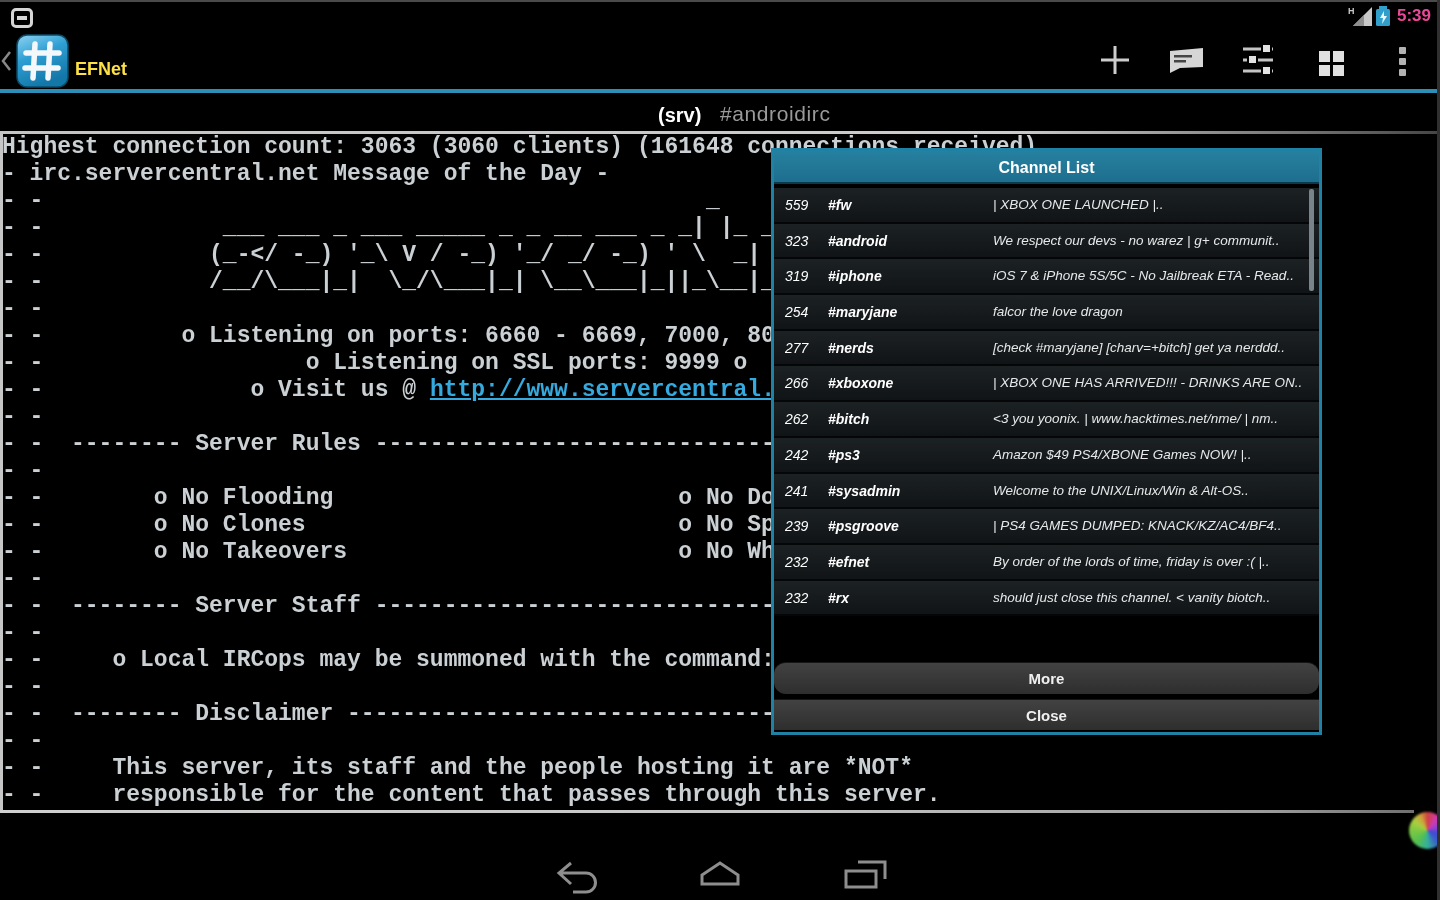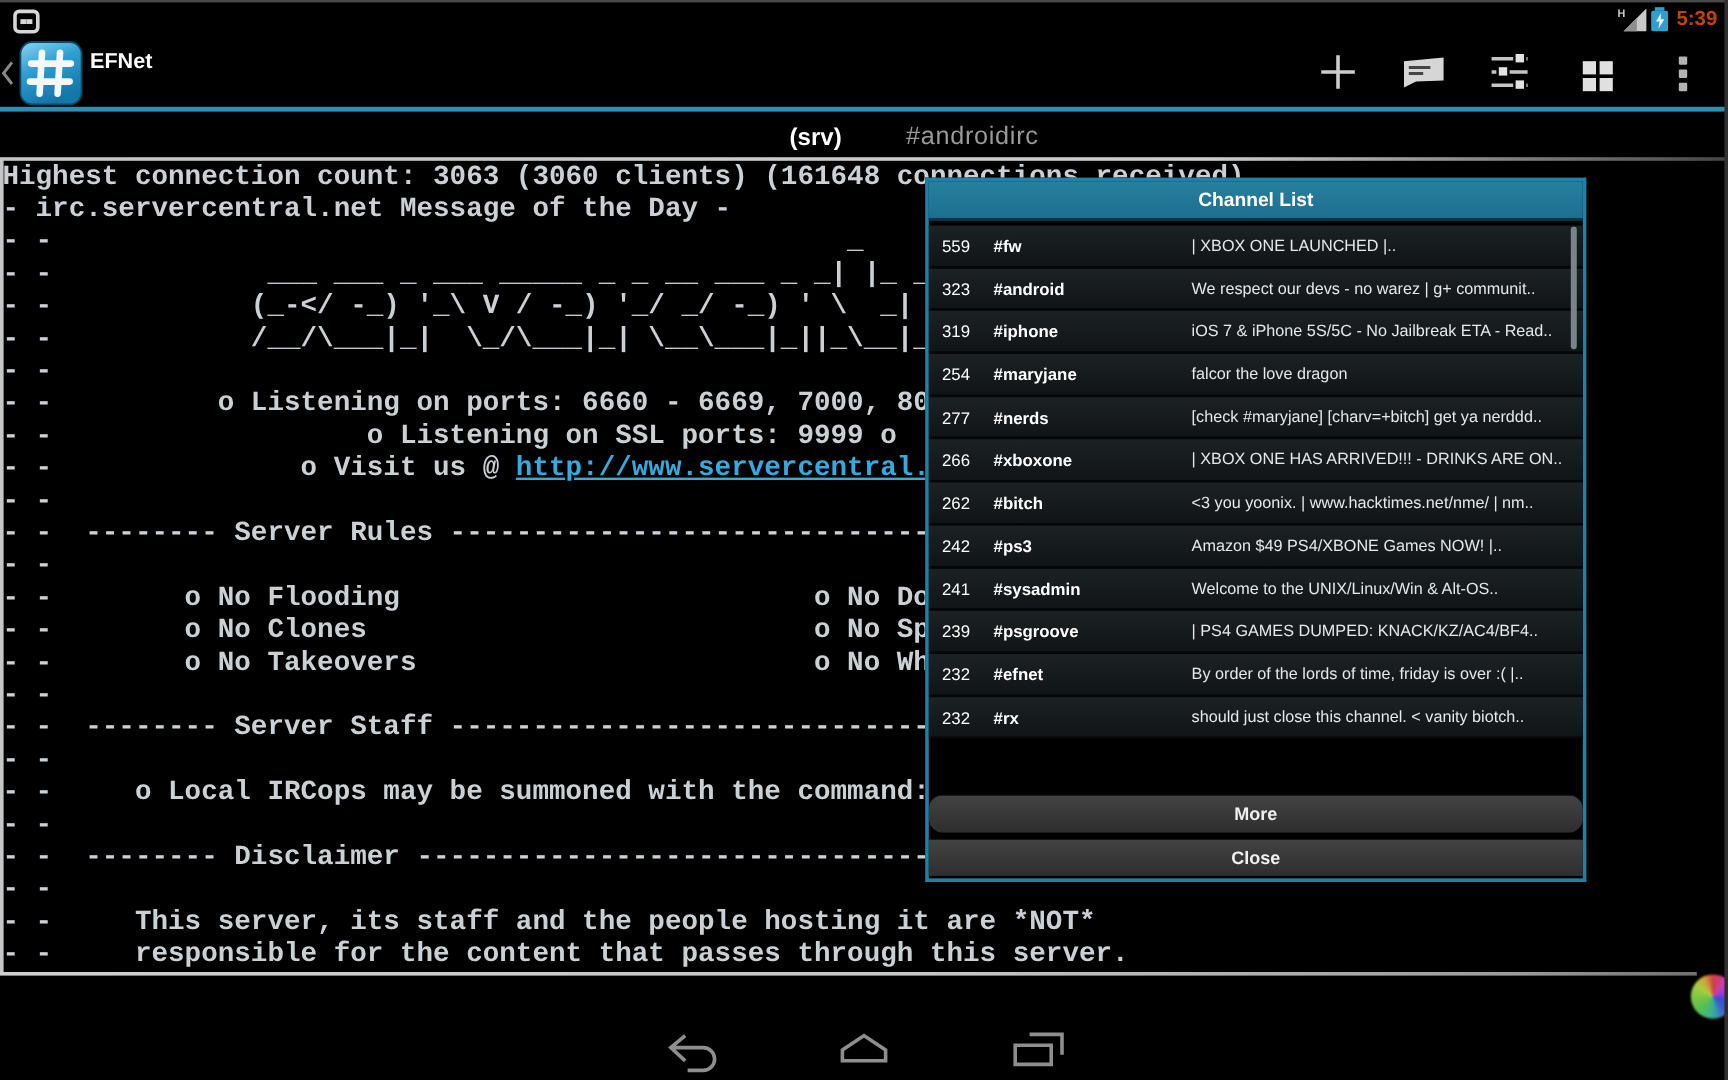--- a/index.html
+++ b/index.html
@@ -5,30 +5,30 @@
 html,body { width:1440px; height:900px; background:#000; overflow:hidden;
   font-family:"Liberation Sans", sans-serif; position:relative; }
 .abs { position:absolute; }
 
 
 #statusbar { left:0; top:0; width:1440px; height:30px; background:#000;
   border-top:2px solid #4a4a4a; }
 #sb-note { left:11px; top:6px; width:22px; height:20px; border:3px solid #d6d6d6;
   border-radius:5px; }
 #sb-note i { position:absolute; width:5px; height:4px; background:#d6d6d6; top:5px; }
-#time { left:1397px; top:6px; color:#c2410c; font-size:17px; font-weight:bold; }
+#time { left:1397px; top:6px; color:#ec4899; font-size:17px; font-weight:bold; }
 
 
 #actionbar { left:0; top:30px; width:1440px; height:63px; background:#000; }
 #bluebar { left:0; top:89px; width:1440px; height:4px; background:#2d8fb8; }
-#efnet { left:75px; top:41px; color:#ffffff; font-size:18px; font-weight:bold; }
+#efnet { left:75px; top:59px; color:#fde047; font-size:18px; font-weight:bold; }
 
 
 #srv { left:658px; top:104px; color:#ffffff; font-size:20px; font-weight:bold; }
-#chantab { left:755px; top:102px; color:#9a9a9a; font-size:21px; letter-spacing:0.6px; }
+#chantab { left:720px; top:102px; color:#9a9a9a; font-size:21px; letter-spacing:0.6px; }
 #tabline { left:0; top:131px; width:1440px; height:3px;
   background:linear-gradient(to right,#c4c4c4 0%,#cccccc 70%,#5a5a5a 96%,#444 100%); }
 
 
 #term { left:2px; top:134px; font-family:"Liberation Mono", monospace;
   font-size:23px; font-weight:bold; line-height:27px; color:#cad0d3;
   white-space:pre; }
 .lnk { color:#35aade; text-decoration:underline; }
 #leftline { left:0; top:133px; width:2.5px; height:679px; background:#c6c6c6; }
 #botline { left:0; top:810px; width:1414px; height:3px;
@@ -38,21 +38,21 @@
   background:conic-gradient(from 0deg,#cf4040 0%,#d03ab0 10%,#9040d0 20%,#4048d0 30%,
    #3a62c8 40%,#35b09a 50%,#55c050 62%,#7ec844 75%,#aace3f 85%,#d0a03c 93%,#cf4040 100%);
   filter:blur(1px); }
 
 
 #dialog { left:771px; top:148px; width:551px; height:587px; background:#000;
   border:3px solid #1f82a5; }
 #dhead { left:0; top:0; width:545px; height:33px;
   background:linear-gradient(#26809f,#1e6e8e); border-bottom:2px solid #0a3a4d;
   color:#fff; font-size:16px; font-weight:bold; text-align:center; line-height:33px; }
-#drows { left:0; top:37px; width:471px; }
+#drows { left:0; top:37px; width:471px;font-style:italic; }
 .drow { position:relative; width:545px; height:35.7px;
   background:linear-gradient(#1c2124,#101416); border-bottom:2px solid #050607;
   color:#fff; }
 .num { position:absolute; left:11px; top:9px; font-size:14px; }
 .chan { position:absolute; left:54px; top:9px; font-size:14px; font-weight:bold; }
 .top { position:absolute; left:219px; top:9px; font-size:13.5px; color:#e6e8e9; }
 #scrollthumb { left:535px; top:38px; width:4.5px; height:102px; background:#79838a;
   border-radius:2px; }
 .dbtn { left:0; width:545px; height:32px; background:linear-gradient(#424242,#2e2e2e);
   color:#f0f0f0; font-size:15px; font-weight:bold; text-align:center; line-height:32px;

